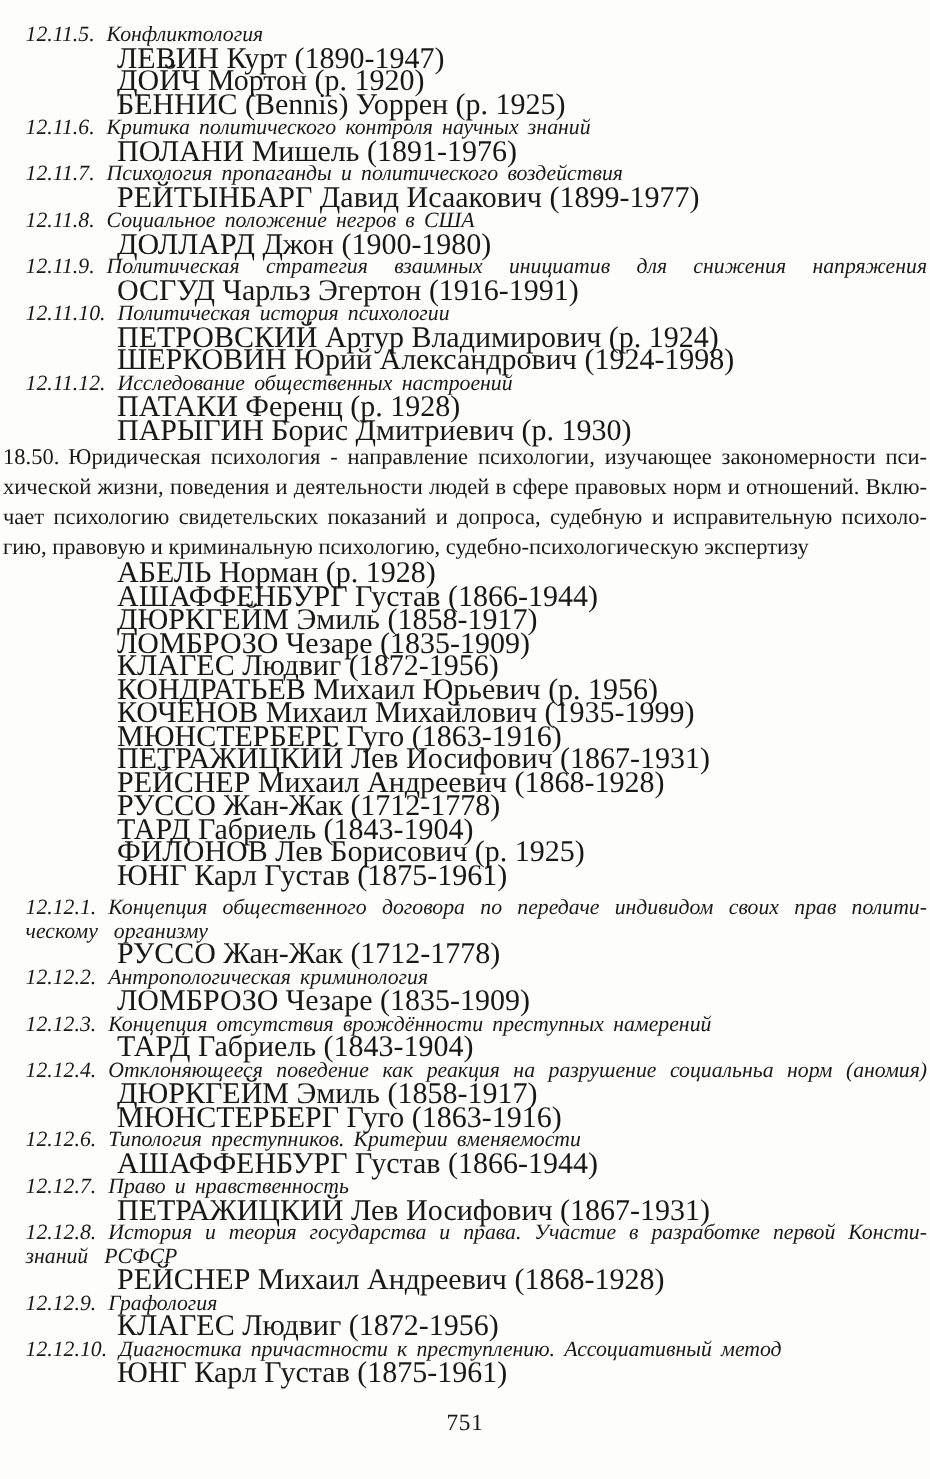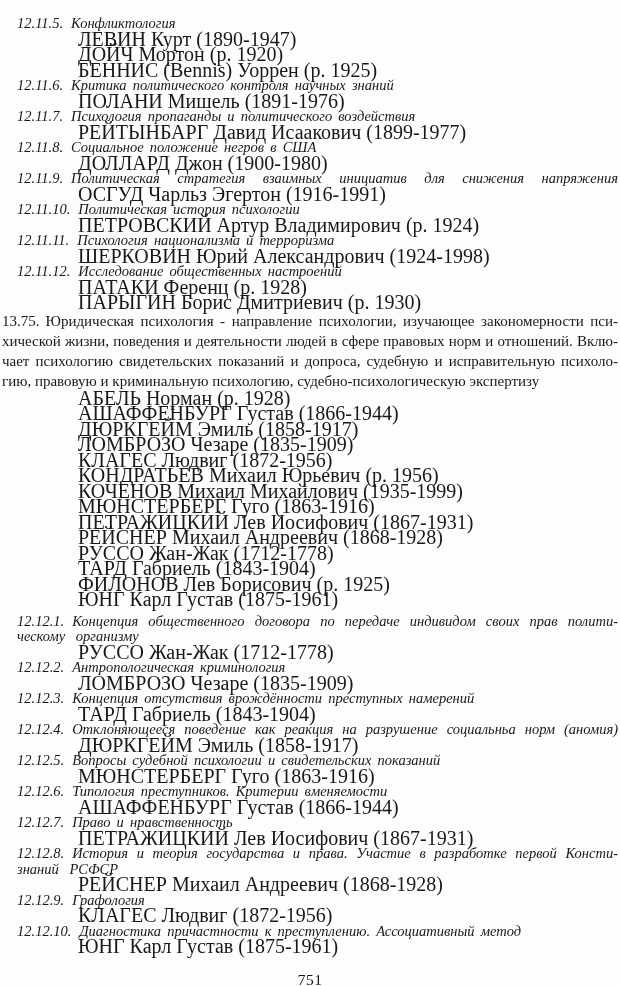--- a/index.html
+++ b/index.html
@@ -62,26 +62,25 @@
       <div class="ln heading"><span class="num">12.11.6.</span><span>Критика политического контроля научных знаний</span></div>
       <div class="ln person"><span>ПОЛАНИ Мишель (1891-1976)</span></div>
       <div class="ln heading"><span class="num">12.11.7.</span><span>Психология пропаганды и политического воздействия</span></div>
       <div class="ln person"><span>РЕЙТЫНБАРГ Давид Исаакович (1899-1977)</span></div>
       <div class="ln heading"><span class="num">12.11.8.</span><span>Социальное положение негров в США</span></div>
       <div class="ln person"><span>ДОЛЛАРД Джон (1900-1980)</span></div>
       <div class="ln heading fill"><span class="num">12.11.9.</span><span>Политическая стратегия взаимных инициатив для снижения напряжения</span></div>
       <div class="ln person"><span>ОСГУД Чарльз Эгертон (1916-1991)</span></div>
       <div class="ln heading"><span class="num">12.11.10.</span><span>Политическая история психологии</span></div>
       <div class="ln person"><span>ПЕТРОВСКИЙ Артур Владимирович (р. 1924)</span></div>
-      <div class="ln heading"><span class="num">12.11.11.</span><span>Психология национализма и терроризма</span></div>
       <div class="ln person"><span>ШЕРКОВИН Юрий Александрович (1924-1998)</span></div>
       <div class="ln heading"><span class="num">12.11.12.</span><span>Исследование общественных настроений</span></div>
       <div class="ln person"><span>ПАТАКИ Ференц (р. 1928)</span></div>
       <div class="ln person"><span>ПАРЫГИН Борис Дмитриевич (р. 1930)</span></div>
-      <div class="ln para fill"><span class="num">13.75.</span><span>Юридическая психология - направление психологии, изучающее закономерности пси-</span></div>
+      <div class="ln para fill"><span class="num">18.50.</span><span>Юридическая психология - направление психологии, изучающее закономерности пси-</span></div>
       <div class="ln para cont fill"><span>хической жизни, поведения и деятельности людей в сфере правовых норм и отношений. Вклю-</span></div>
       <div class="ln para cont fill"><span>чает психологию свидетельских показаний и допроса, судебную и исправительную психоло-</span></div>
       <div class="ln para cont"><span>гию, правовую и криминальную психологию, судебно-психологическую экспертизу</span></div>
       <div class="ln person"><span>АБЕЛЬ Норман (р. 1928)</span></div>
       <div class="ln person"><span>АШАФФЕНБУРГ Густав (1866-1944)</span></div>
       <div class="ln person"><span>ДЮРКГЕЙМ Эмиль (1858-1917)</span></div>
       <div class="ln person"><span>ЛОМБРОЗО Чезаре (1835-1909)</span></div>
       <div class="ln person"><span>КЛАГЕС Людвиг (1872-1956)</span></div>
       <div class="ln person"><span>КОНДРАТЬЕВ Михаил Юрьевич (р. 1956)</span></div>
       <div class="ln person"><span>КОЧЕНОВ Михаил Михайлович (1935-1999)</span></div>
@@ -94,21 +93,20 @@
       <div class="ln person"><span>ЮНГ Карл Густав (1875-1961)</span></div>
       <div class="ln heading fill gap-top"><span class="num">12.12.1.</span><span>Концепция общественного договора по передаче индивидом своих прав полити-</span></div>
       <div class="ln heading cont"><span>ческому организму</span></div>
       <div class="ln person"><span>РУССО Жан-Жак (1712-1778)</span></div>
       <div class="ln heading"><span class="num">12.12.2.</span><span>Антропологическая  криминология</span></div>
       <div class="ln person"><span>ЛОМБРОЗО Чезаре (1835-1909)</span></div>
       <div class="ln heading"><span class="num">12.12.3.</span><span>Концепция отсутствия врождённости преступных намерений</span></div>
       <div class="ln person"><span>ТАРД Габриель (1843-1904)</span></div>
       <div class="ln heading fill"><span class="num">12.12.4.</span><span>Отклоняющееся поведение как реакция на разрушение социальньа норм (аномия)</span></div>
       <div class="ln person"><span>ДЮРКГЕЙМ Эмиль (1858-1917)</span></div>
-      <div class="ln heading"><span class="num">12.12.5.</span><span>Вопросы судебной психологии и свидетельских показаний</span></div>
       <div class="ln person"><span>МЮНСТЕРБЕРГ Гуго (1863-1916)</span></div>
       <div class="ln heading"><span class="num">12.12.6.</span><span>Типология преступников.  Критерии вменяемости</span></div>
       <div class="ln person"><span>АШАФФЕНБУРГ Густав (1866-1944)</span></div>
       <div class="ln heading"><span class="num">12.12.7.</span><span>Право и нравственность</span></div>
       <div class="ln person"><span>ПЕТРАЖИЦКИЙ Лев Иосифович (1867-1931)</span></div>
       <div class="ln heading fill"><span class="num">12.12.8.</span><span>История и теория государства и права.  Участие в разработке первой Консти-</span></div>
       <div class="ln heading cont"><span>знаний  РСФСР</span></div>
       <div class="ln person"><span>РЕЙСНЕР Михаил Андреевич (1868-1928)</span></div>
       <div class="ln heading"><span class="num">12.12.9.</span><span>Графология</span></div>
       <div class="ln person"><span>КЛАГЕС Людвиг (1872-1956)</span></div>

